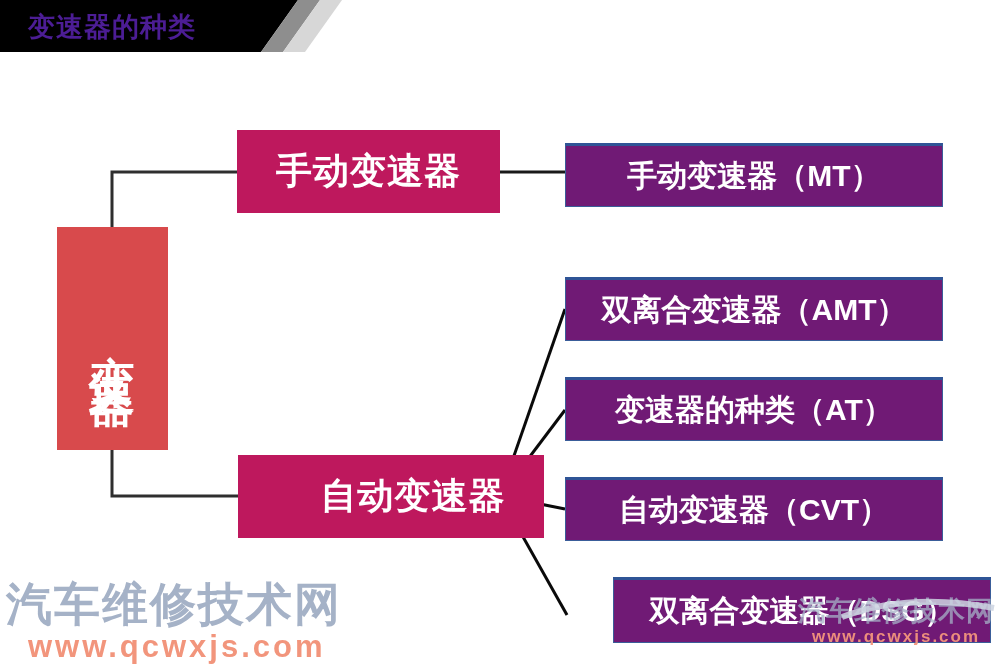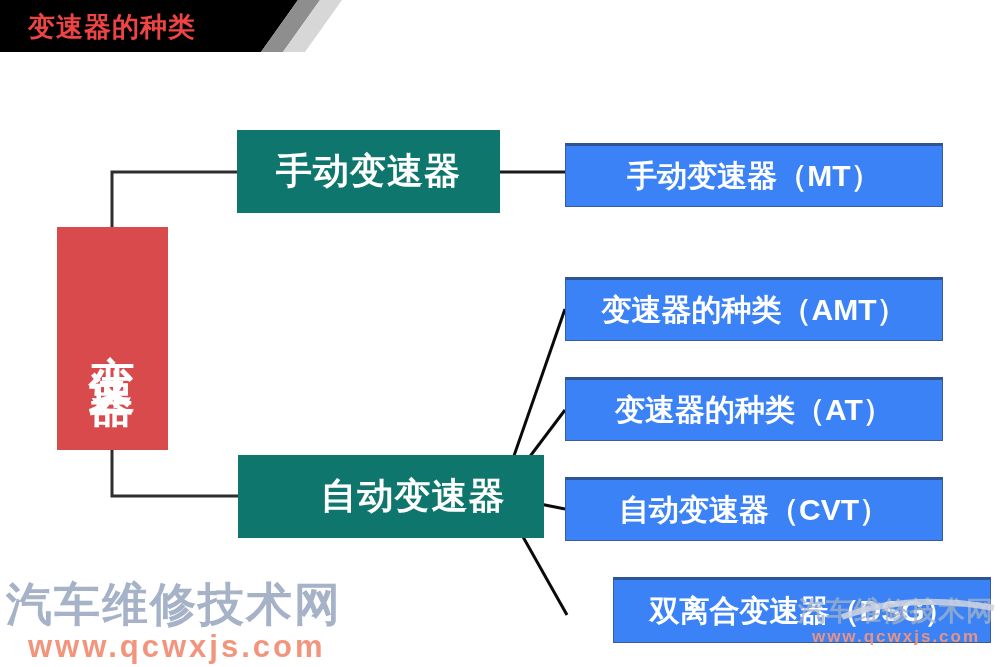--- a/index.html
+++ b/index.html
@@ -4,38 +4,38 @@
 <style>
   html,body{margin:0;padding:0;background:#ffffff;}
   .stage{
     position:relative;width:1000px;height:667px;background:#ffffff;
     overflow:hidden;font-family:"Liberation Sans","DejaVu Sans",sans-serif;
   }
   
   .header{position:absolute;left:0;top:0;width:345px;height:52px;}
   .header svg{position:absolute;left:0;top:0;}
   .header .title{
-    position:absolute;left:28px;top:9px;color:#ef4444;font-size:27px;
+    position:absolute;left:28px;top:9px;color:#4c1d95;font-size:27px;
     font-weight:bold;letter-spacing:1px;white-space:nowrap;
   }
   
   .connectors{position:absolute;left:0;top:0;width:1000px;height:667px;z-index:1;}
   
   .node{position:absolute;display:flex;align-items:center;justify-content:center;
         color:#ffffff;font-weight:bold;z-index:2;text-align:center;}
   .root-node{
     left:57px;top:227px;width:111px;height:223px;background:#D84A4C;
     font-size:46px;writing-mode:vertical-rl;text-orientation:upright;
     letter-spacing:14px;
   }
-  .branch-node{background:#0f766e;font-size:36px;letter-spacing:1px;text-align:right;}
+  .branch-node{background:#be185d;font-size:36px;letter-spacing:1px;text-align:right;}
   .branch-manual{left:237px;top:130px;width:263px;height:83px;}
   .branch-auto{left:238px;top:455px;width:262px;height:83px;padding-left:44px;}
   .leaf-node{
-    left:565px;width:378px;height:64px;background:#3b82f6;font-size:30px;
+    left:565px;width:378px;height:64px;background:#701a75;font-size:30px;
     border:1px solid #3A5D99;border-top:3px solid #2F5496;box-sizing:border-box;
   }
   .leaf-mt{top:143px;}
   .leaf-amt{top:277px;}
   .leaf-at{top:377px;}
   .leaf-cvt{top:477px;}
   .leaf-dsg{top:577px;height:66px;margin-left:48px;}
   
   .wm-bl{position:absolute;left:6px;top:581px;z-index:3;line-height:1;}
   .wm-bl .wm-name{
@@ -80,21 +80,21 @@
     <path d="M500,496 L565,509" stroke="#0A0A0A" stroke-width="3" fill="none"></path>
     <path d="M500,496 L567,615" stroke="#0A0A0A" stroke-width="3" fill="none"></path>
   </svg>
 
   <div class="node root-node">变速器</div>
 
   <div class="node branch-node branch-manual">手动变速器</div>
   <div class="node branch-node branch-auto">自动变速器</div>
 
   <div class="node leaf-node leaf-mt">手动变速器（MT）</div>
-  <div class="node leaf-node leaf-amt">变速器的种类（AMT）</div>
+  <div class="node leaf-node leaf-amt">双离合变速器（AMT）</div>
   <div class="node leaf-node leaf-at">变速器的种类（AT）</div>
   <div class="node leaf-node leaf-cvt">自动变速器（CVT）</div>
   <div class="node leaf-node leaf-dsg">双离合变速器（DSG）</div>
 
   <div class="wm-bl">
     <div class="wm-name">汽车维修技术网</div>
     <div class="wm-url">www.qcwxjs.com</div>
   </div>
 
   <div class="wm-br">

